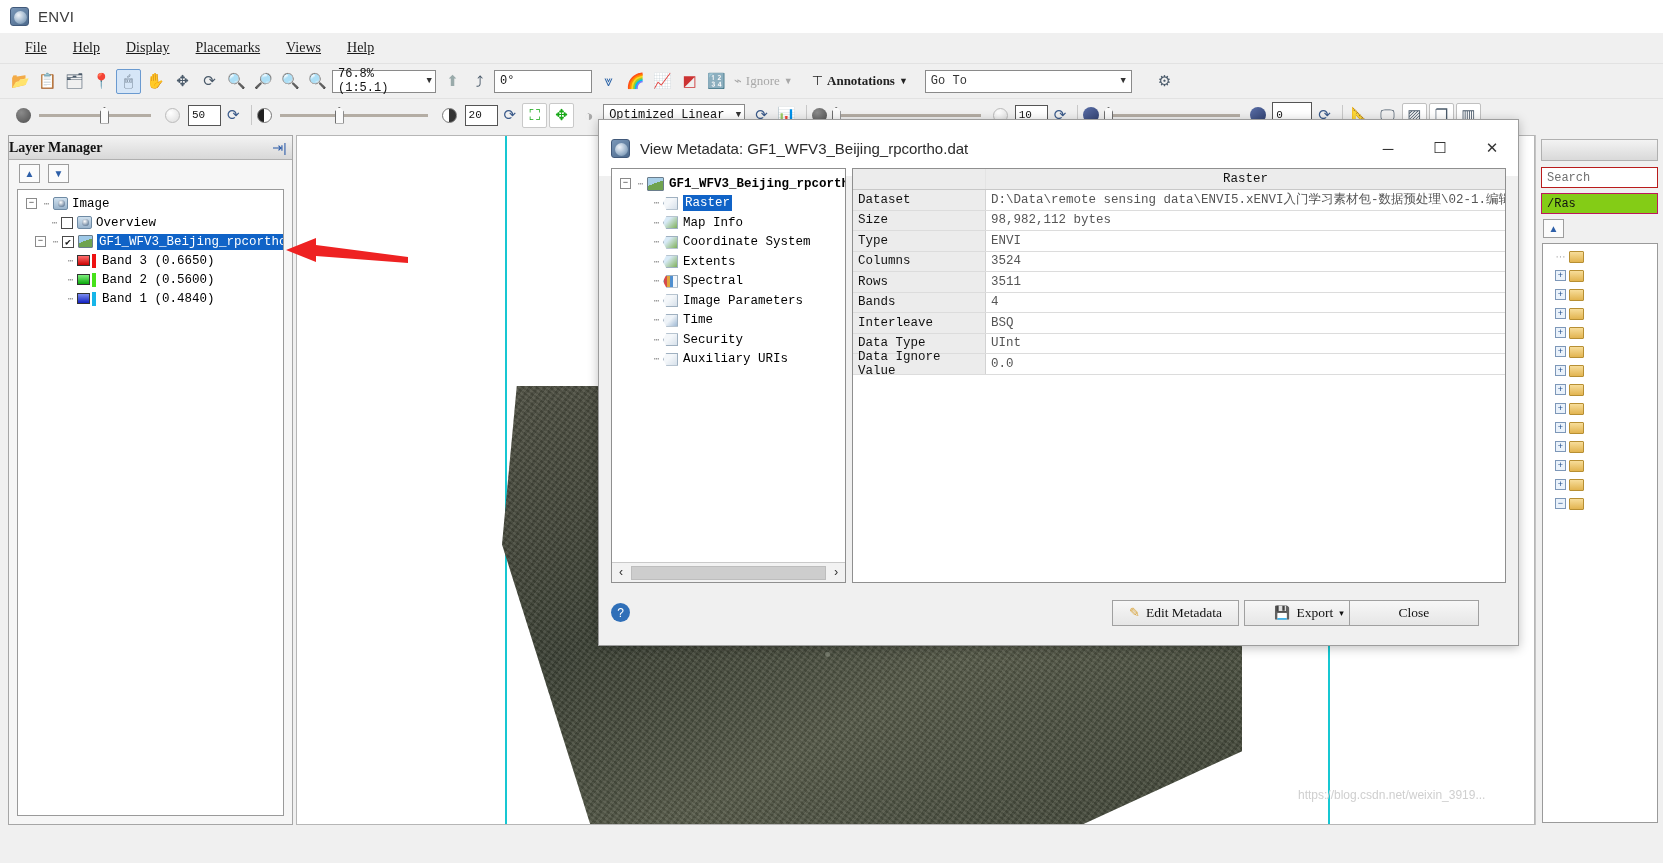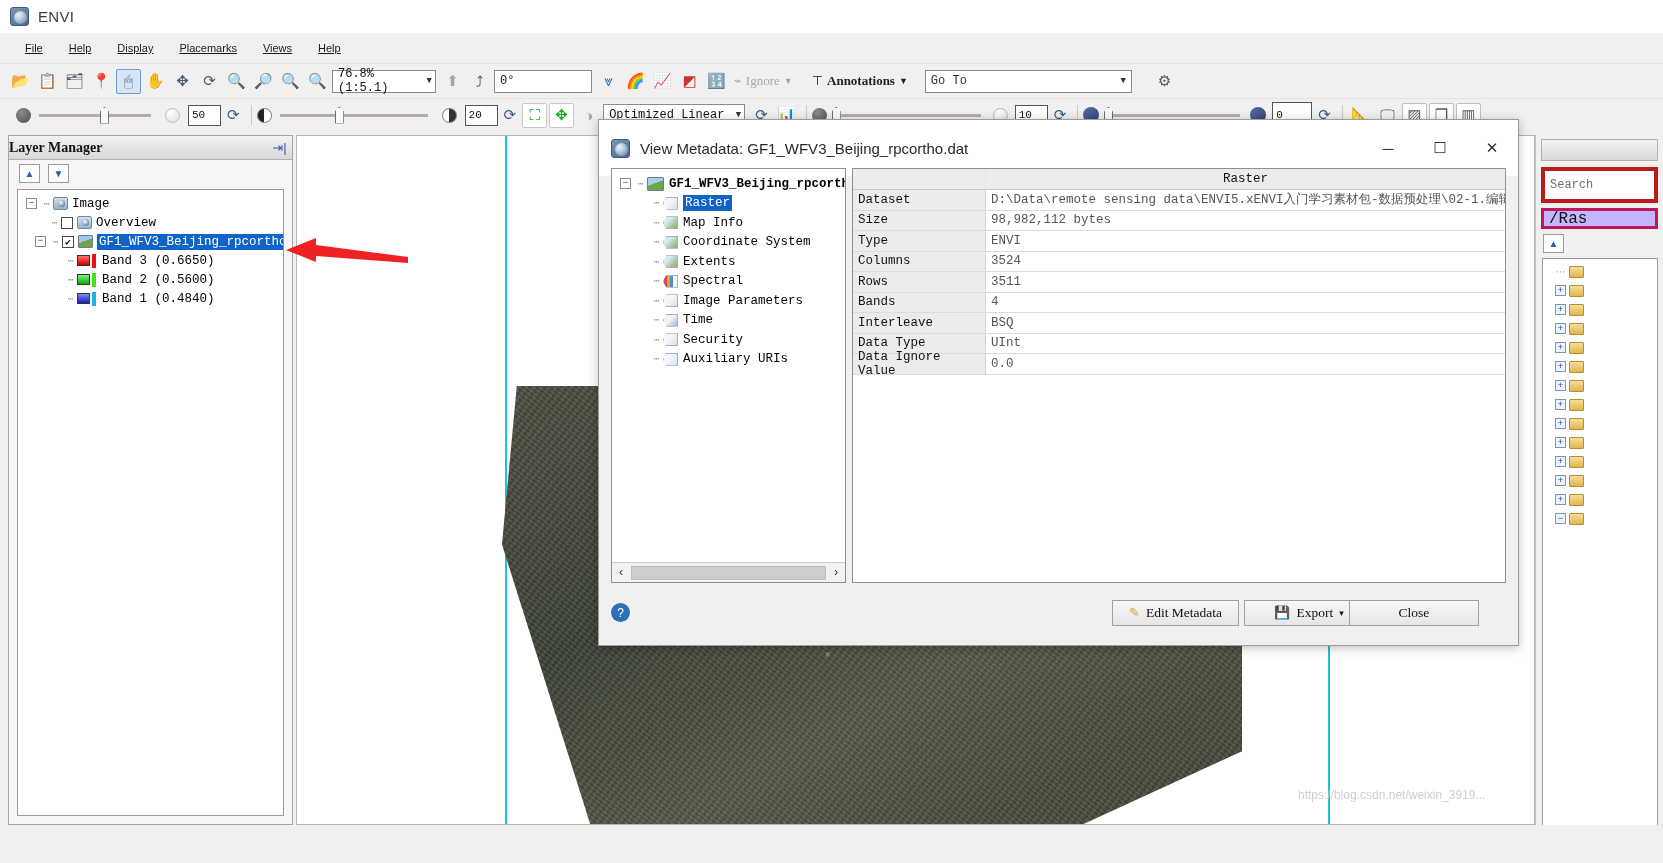--- a/index.html
+++ b/index.html
@@ -36,22 +36,22 @@
     border-radius:50%; background:radial-gradient(circle at 35% 32%, #e8eef5 5%, #9fb6cd 55%, #5d7c9c 100%);
   }
   .app-title { font-size:15px; color:#3b3b3b; letter-spacing:.3px; }
 
   
   .menubar {
     position:absolute; left:0; top:33px; width:1663px; height:30px;
     background:#f0f0f0; display:flex; align-items:center; padding-left:12px;
   }
   .menu-item {
-    font-size:11px; color:#1a1a1a; padding:2px 13px; cursor:default;
-    font-family:Liberation Sans, sans-serif;
+    font-size:14px; color:#1a1a1a; padding:2px 13px; cursor:default;
+    font-family:Liberation Serif, serif;
   }
   .menu-item u { text-decoration:underline; }
 
   
   .toolbar {
     position:absolute; left:0; width:1663px; height:35px;
     background:#f0f0f0; display:flex; align-items:center; padding-left:8px;
     border-top:1px solid #e2e2e2;
   }
   #toolbar-1 { top:63px; }
@@ -181,28 +181,28 @@
   
   .rdock {
     position:absolute; right:0; top:135px; width:128px; bottom:38px;
     background:#f0f0f0; border-left:1px solid #c4c4c4; overflow:hidden;
   }
   .rdock-head {
     height:22px; margin:4px 5px 0 5px;
     background:linear-gradient(180deg,#f3f3f3,#d9d9d9); border:1px solid #b0b0b0;
   }
   .rdock-search {
-    height:36px; margin:6px 5px 0 5px; border:4px solid #b91c1c; background:#fff;
+    height:21px; margin:6px 5px 0 5px; border:1px solid #b91c1c; background:#fff;
     display:flex; align-items:center; padding-left:5px;
     font-family:"Liberation Mono", monospace; font-size:12px; color:#6f6f6f;
   }
   .rdock-path {
-    height:21px; margin:5px 5px 0 5px; border:3px solid #be185d; background:#c4b5fd;
+    height:21px; margin:5px 5px 0 5px; border:1px solid #be185d; background:#84cc16;
     display:flex; align-items:center; padding-left:5px;
-    font-family:"Liberation Mono", monospace; font-size:16px; color:#111;
+    font-family:"Liberation Mono", monospace; font-size:12px; color:#111;
   }
   .rdock-up {
     width:21px; height:19px; margin:5px 0 0 7px; border:1px solid #9d9d9d; background:#fbfbfb;
     display:flex; align-items:center; justify-content:center; color:#2d5fa8; font-size:10px;
   }
   .rdock-tree {
     margin:5px 5px 5px 6px; height:calc(100% - 110px);
     border:1px solid #9a9a9a; background:#fff; padding-top:3px; overflow:hidden;
   }
   .rtrow { display:flex; align-items:center; height:19px; padding-left:12px;}

